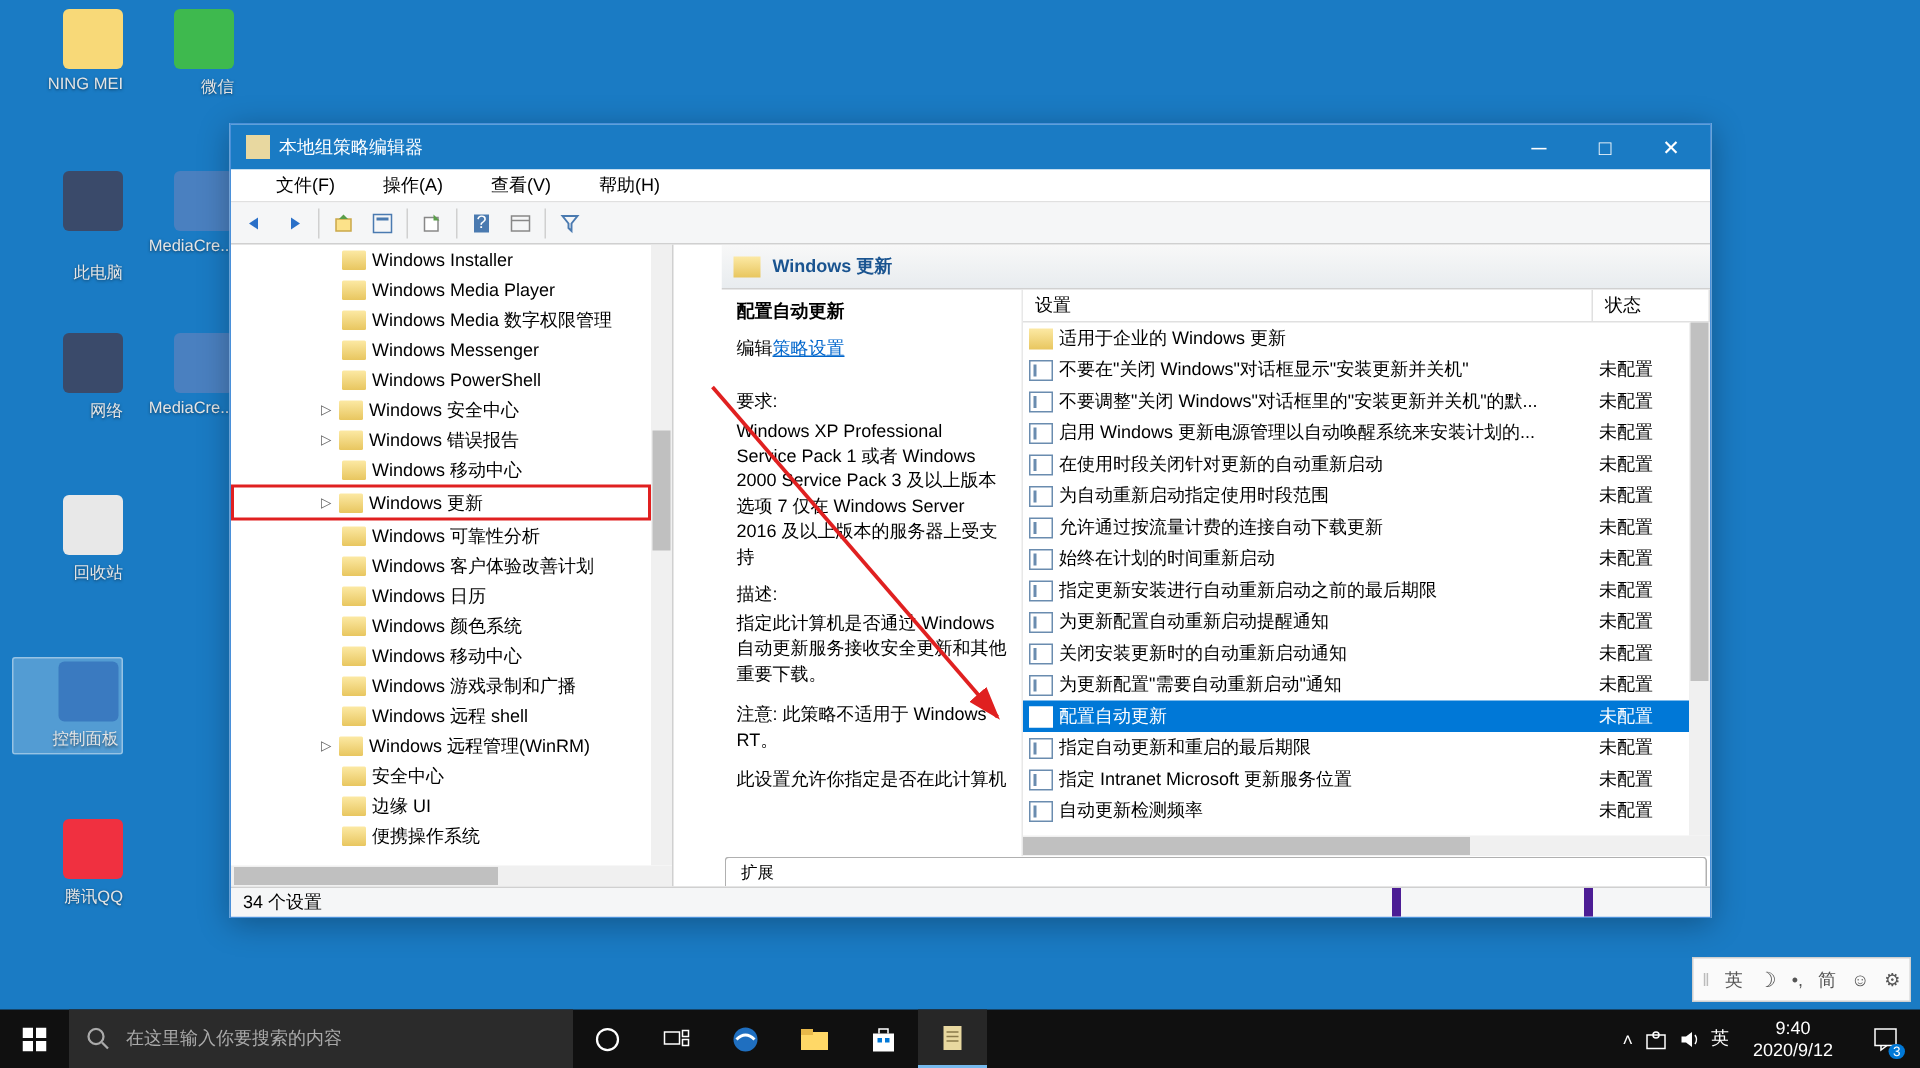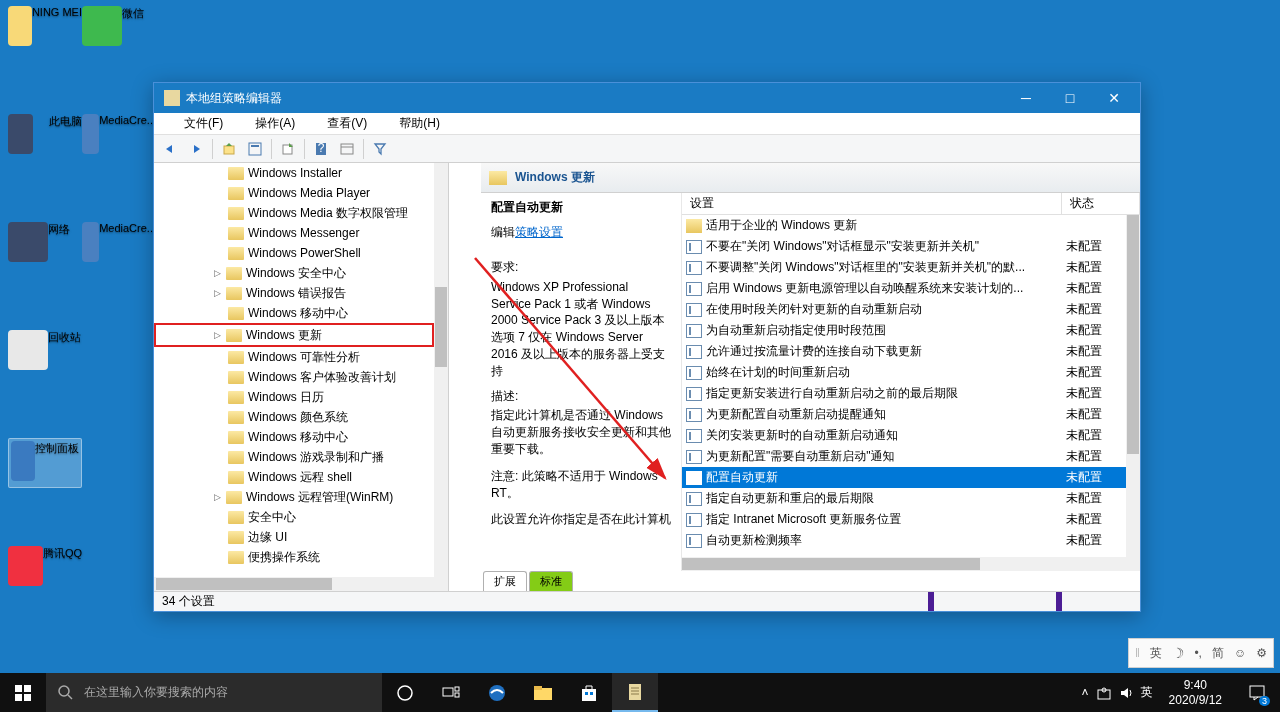--- a/index.html
+++ b/index.html
@@ -1,20 +1,20 @@
 <!DOCTYPE html>
 <html><head>
 <meta charset="utf-8">
 <style>
 * { margin: 0; padding: 0; box-sizing: border-box; font-family: "Microsoft YaHei", "Segoe UI", sans-serif; font-size: 12px; }
 body { width: 1280px; height: 712px; background: #1a7bc4; overflow: hidden; position: relative; }
 
 
 .desktop { position: absolute; top: 0; left: 0; width: 100%; height: 673px; }
-.dicon { position: absolute; width: 74px; display: flex; flex-direction: row; align-items: flex-start; color: #000000; text-shadow: 0 1px 2px rgba(0,0,0,0.5); cursor: pointer; }
+.dicon { position: absolute; width: 74px; display: flex; flex-direction: column; align-items: flex-end; color: #e5e5e5; text-shadow: 0 1px 2px rgba(0,0,0,0.5); cursor: pointer; }
 .dicon .img { width: 40px; height: 40px; background: #f8d978; border-radius: 4px; margin-bottom: 4px; }
 .dicon .lbl { font-size: 11px; text-align: center; white-space: nowrap; }
 .dicon.sel { background: rgba(255,255,255,0.25); border: 1px solid rgba(255,255,255,0.4); border-radius: 2px; padding: 2px; }
 
 
 .window { position: absolute; left: 153px; top: 82px; width: 988px; height: 530px; background: #fff; border: 1px solid #4a90d9; display: flex; flex-direction: column; box-shadow: 0 4px 20px rgba(0,0,0,0.3); }
 .titlebar { height: 30px; background: #1a7bc4; display: flex; align-items: center; padding: 0 4px; color: #fff; }
 .titlebar .icon { width: 16px; height: 16px; background: #e8d8a0; margin: 0 6px; }
 .titlebar .title { flex: 1; font-size: 12px; }
 .titlebar .wbtn { width: 44px; height: 30px; display: flex; align-items: center; justify-content: center; color: #fff; cursor: pointer; font-size: 14px; }
@@ -67,21 +67,21 @@
 .sitem .sicon.item::after { content: ""; position: absolute; left: 2px; top: 2px; right: 2px; bottom: 2px; border-left: 2px solid #6a8caf; }
 .sitem.sel .sicon.item { border-color: #fff; }
 .sitem.sel .sicon.item::after { border-color: #fff; }
 .sitem .sname { flex: 1; white-space: nowrap; overflow: hidden; text-overflow: ellipsis; }
 .sitem .sstate { width: 78px; padding-left: 4px; }
 .sv-scroll { position: absolute; right: 0; top: 22px; bottom: 14px; width: 14px; background: #f0f0f0; }
 .sv-scroll .thumb { position: absolute; left: 1px; right: 1px; top: 0; height: 70%; background: #c0c0c0; }
 .sh-scroll { height: 14px; background: #f0f0f0; position: relative; }
 .sh-scroll .thumb { position: absolute; top: 1px; bottom: 1px; left: 0; width: 65%; background: #c0c0c0; }
 
-.tabs-row { height: 20px; display: flex; padding-left: 2px; }
+.tabs-row { height: 20px; display: flex; padding-left: 2px; flex-direction: column; }
 .tab { border: 1px solid #b0b0b0; border-bottom: none; padding: 2px 10px; background: #84cc16; margin-right: 2px; cursor: pointer; border-radius: 3px 3px 0 0; font-size: 11px; }
 .tab.active { background: #fff; }
 
 .statusbar { height: 20px; border-top: 1px solid #d0d0d0; display: flex; align-items: center; background: #f5f6f7; }
 .statusbar .cell { padding: 0 8px; border-right: 6px solid #4c1d95; height: 100%; display: flex; align-items: center; }
 .statusbar .cell.main { flex: 1; }
 .statusbar .cell.mid { width: 128px; }
 .statusbar .cell.end { width: 78px; border-right: none; }
 
 

